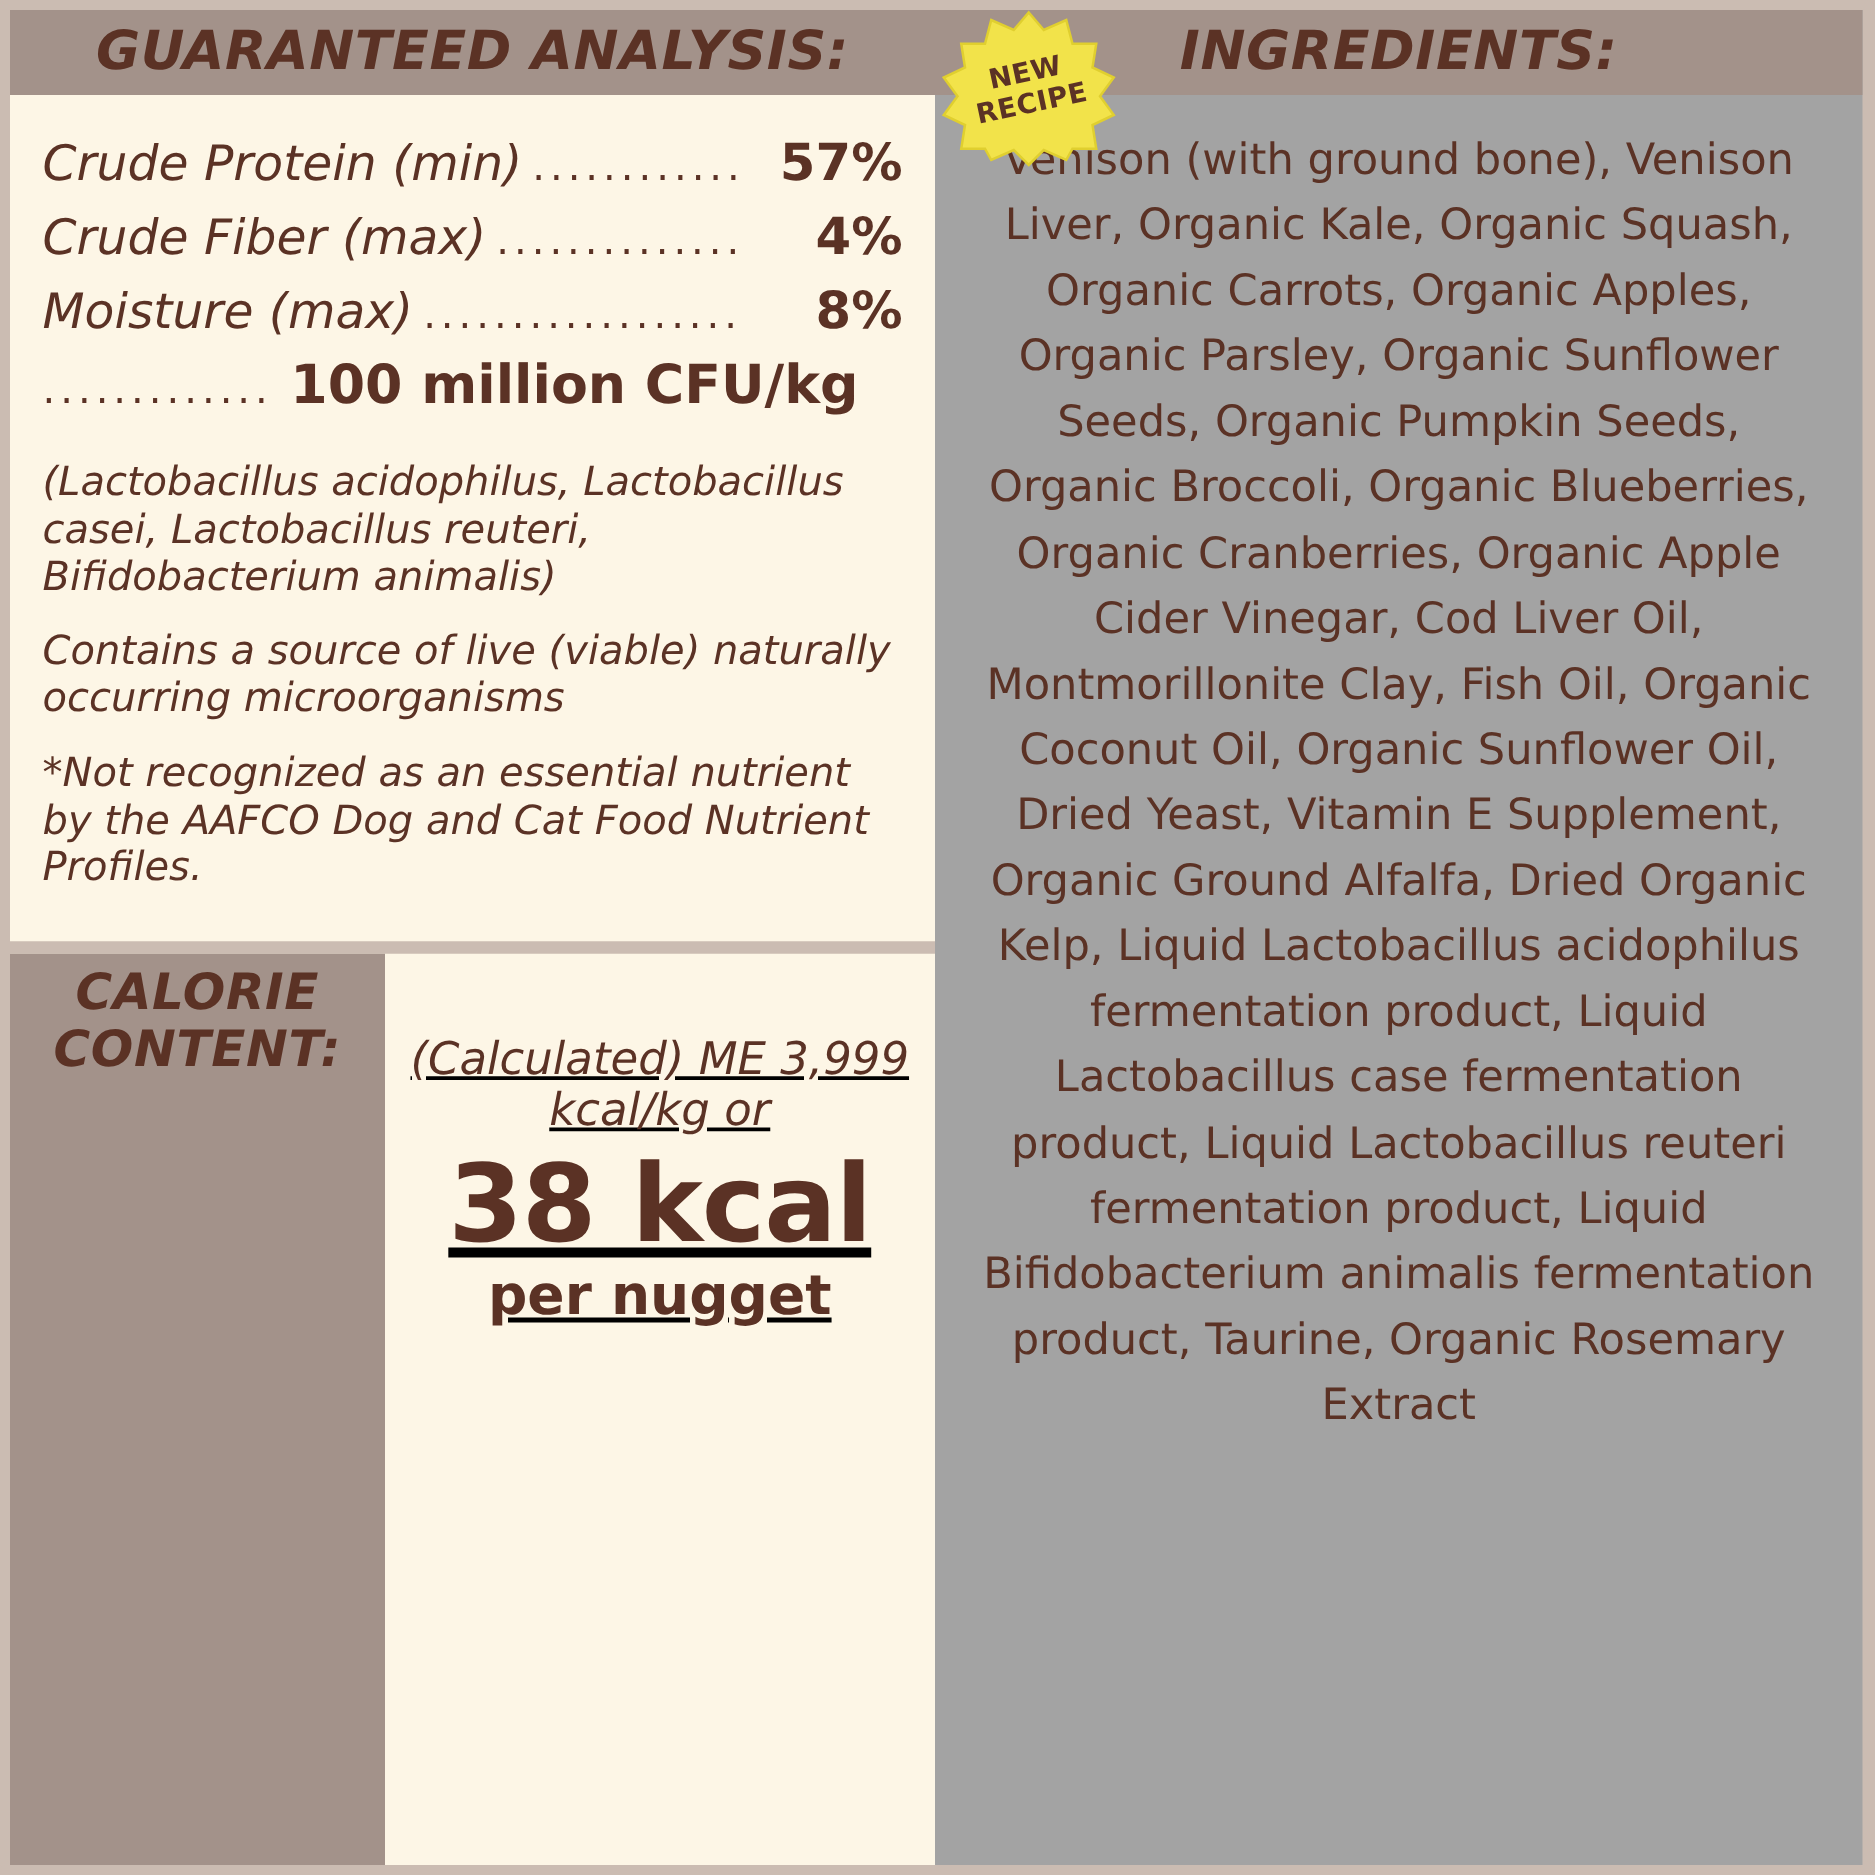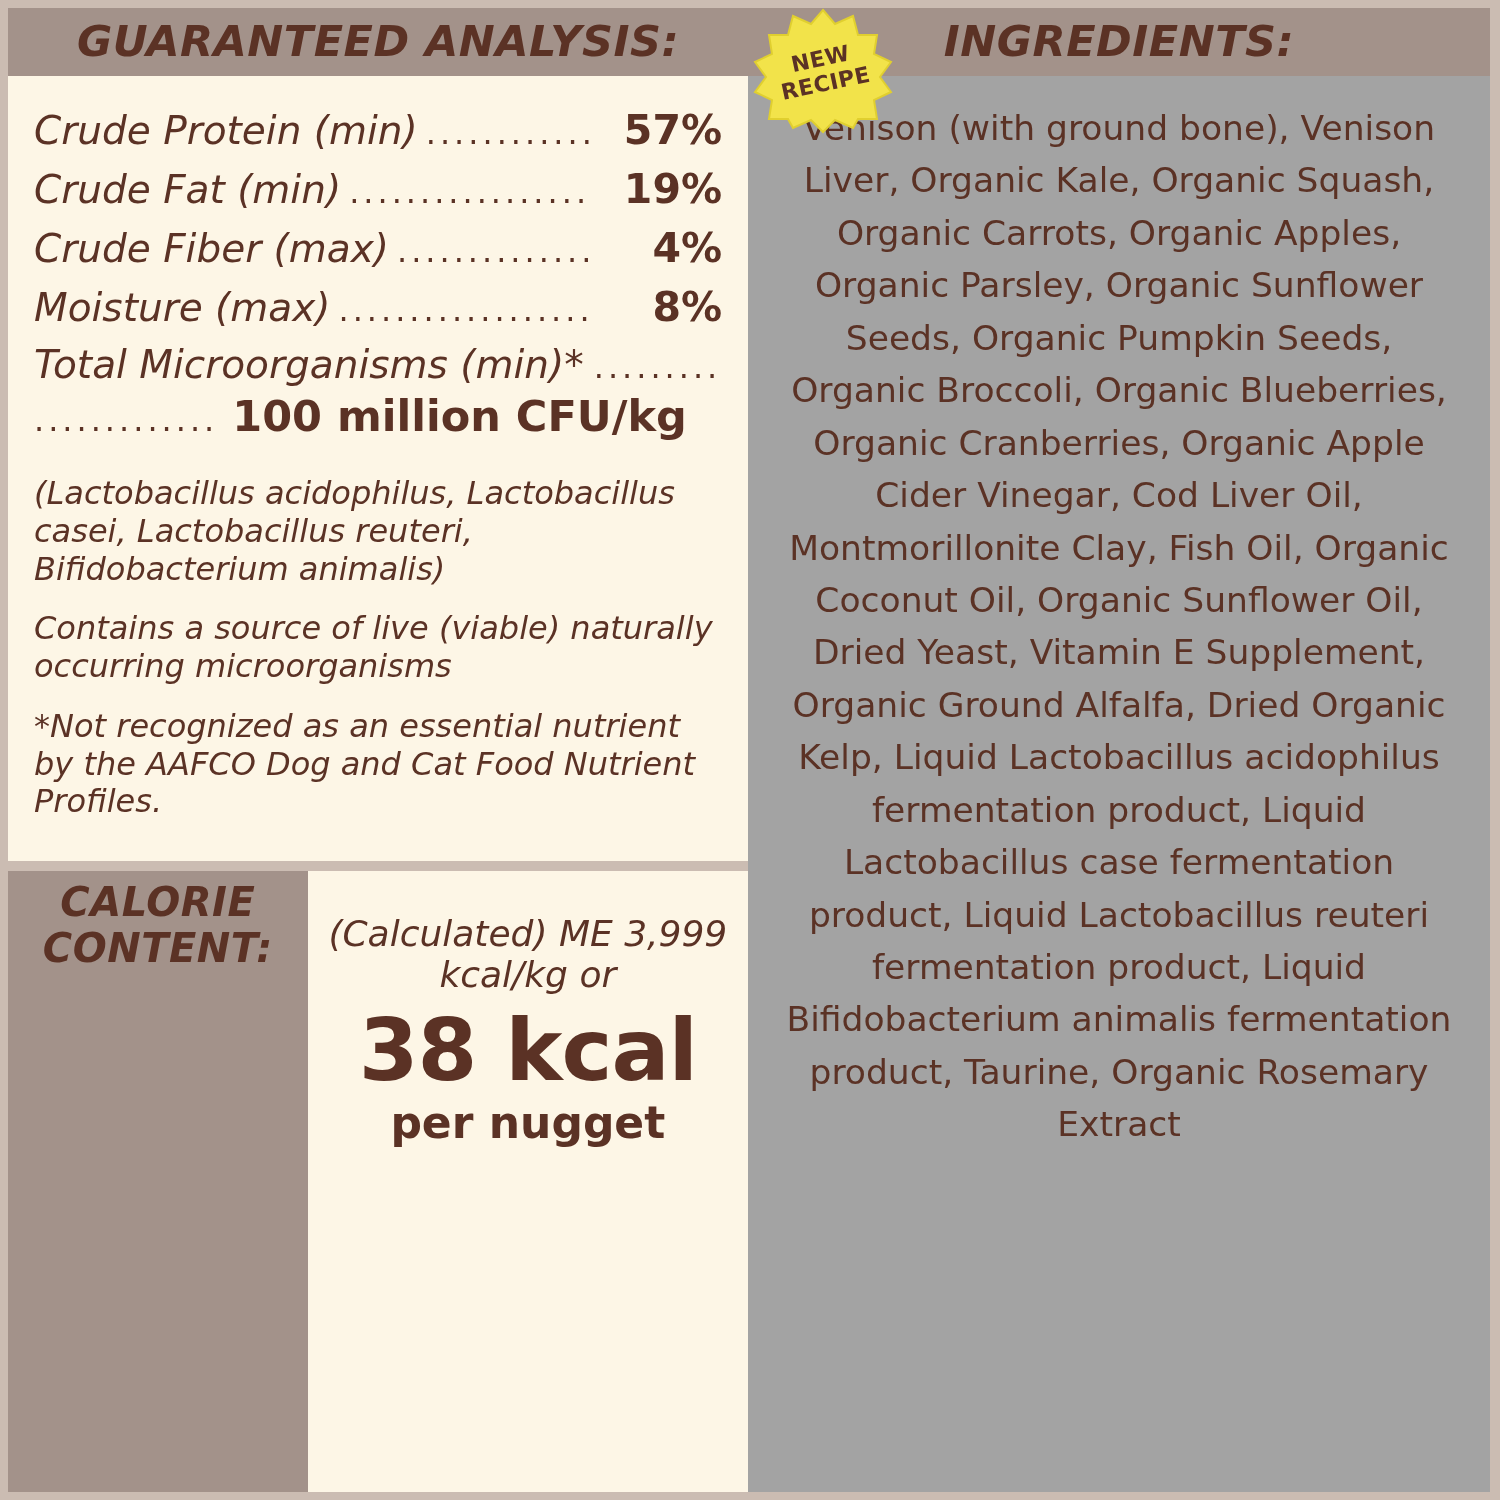--- a/index.html
+++ b/index.html
@@ -143,21 +143,22 @@
 
   
   .cal-panel {
     flex: 1 1 auto;
     background: #fdf6e6;
     text-align: center;
     display: flex;
     flex-direction: row;
   }
   .cal-body {
-    padding: 42px 20px 0 20px;
+    padding: 64px 20px 0 20px;
+    text-decoration: underline;
   }
   .cal-me {
     font-style: italic;
     font-size: 36px;
     color: #5b3225;
     margin-bottom: 10px;
   }
   .cal-big {
     font-weight: bold;
     font-size: 86px;
@@ -240,42 +241,33 @@
           <div class="title">GUARANTEED ANALYSIS:</div>
         </div>
         <div class="ga-rows">
 
           <div class="ga-row">
             <span class="lbl">Crude Protein (min)</span>
             <span class="dots">............</span>
             <span class="val">57%</span>
           </div>
 
-          <div class="ga-row">
-            <span class="lbl">Crude Fat (min)</span>
-            <span class="dots">.................</span>
-            <span class="val">19%</span>
-          </div>
 
           <div class="ga-row">
             <span class="lbl">Crude Fiber (max)</span>
             <span class="dots">..............</span>
             <span class="val">4%</span>
           </div>
 
           <div class="ga-row">
             <span class="lbl">Moisture (max)</span>
             <span class="dots">..................</span>
             <span class="val">8%</span>
           </div>
 
-          <div class="ga-row-micro">
-            <span class="lbl">Total Microorganisms (min)*</span>
-            <span class="dots">.........</span>
-          </div>
 
           <div class="cfu-line">
             <span class="dots-lead">.............</span>
             <span class="cfu">100 million CFU/kg</span>
           </div>
 
           <p class="note first">(Lactobacillus acidophilus, Lactobacillus casei, Lactobacillus reuteri, Bifidobacterium animalis)</p>
           <p class="note">Contains a source of live (viable) naturally occurring microorganisms</p>
           <p class="note">*Not recognized as an essential nutrient by the AAFCO Dog and Cat Food Nutrient Profiles.</p>
         </div>

